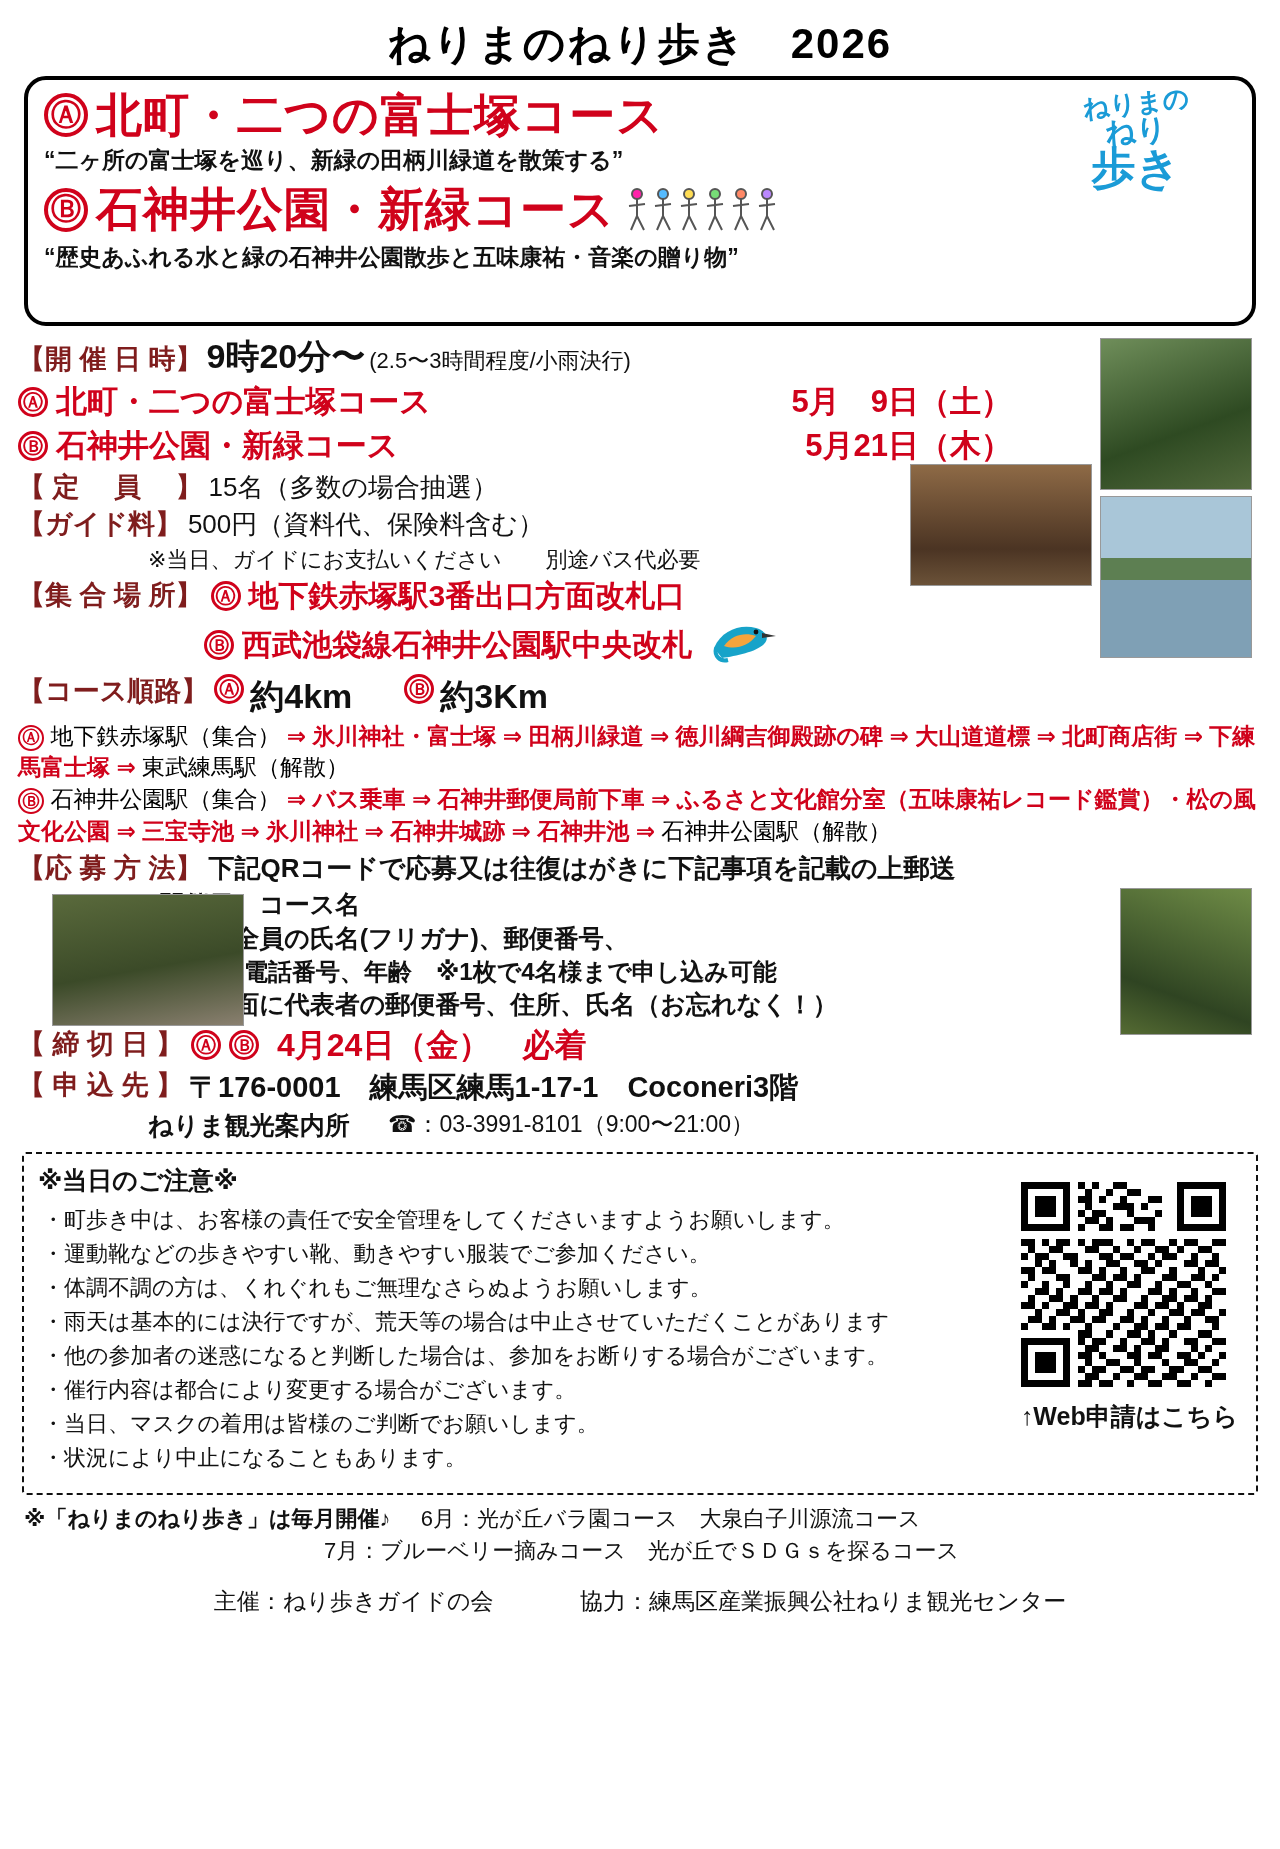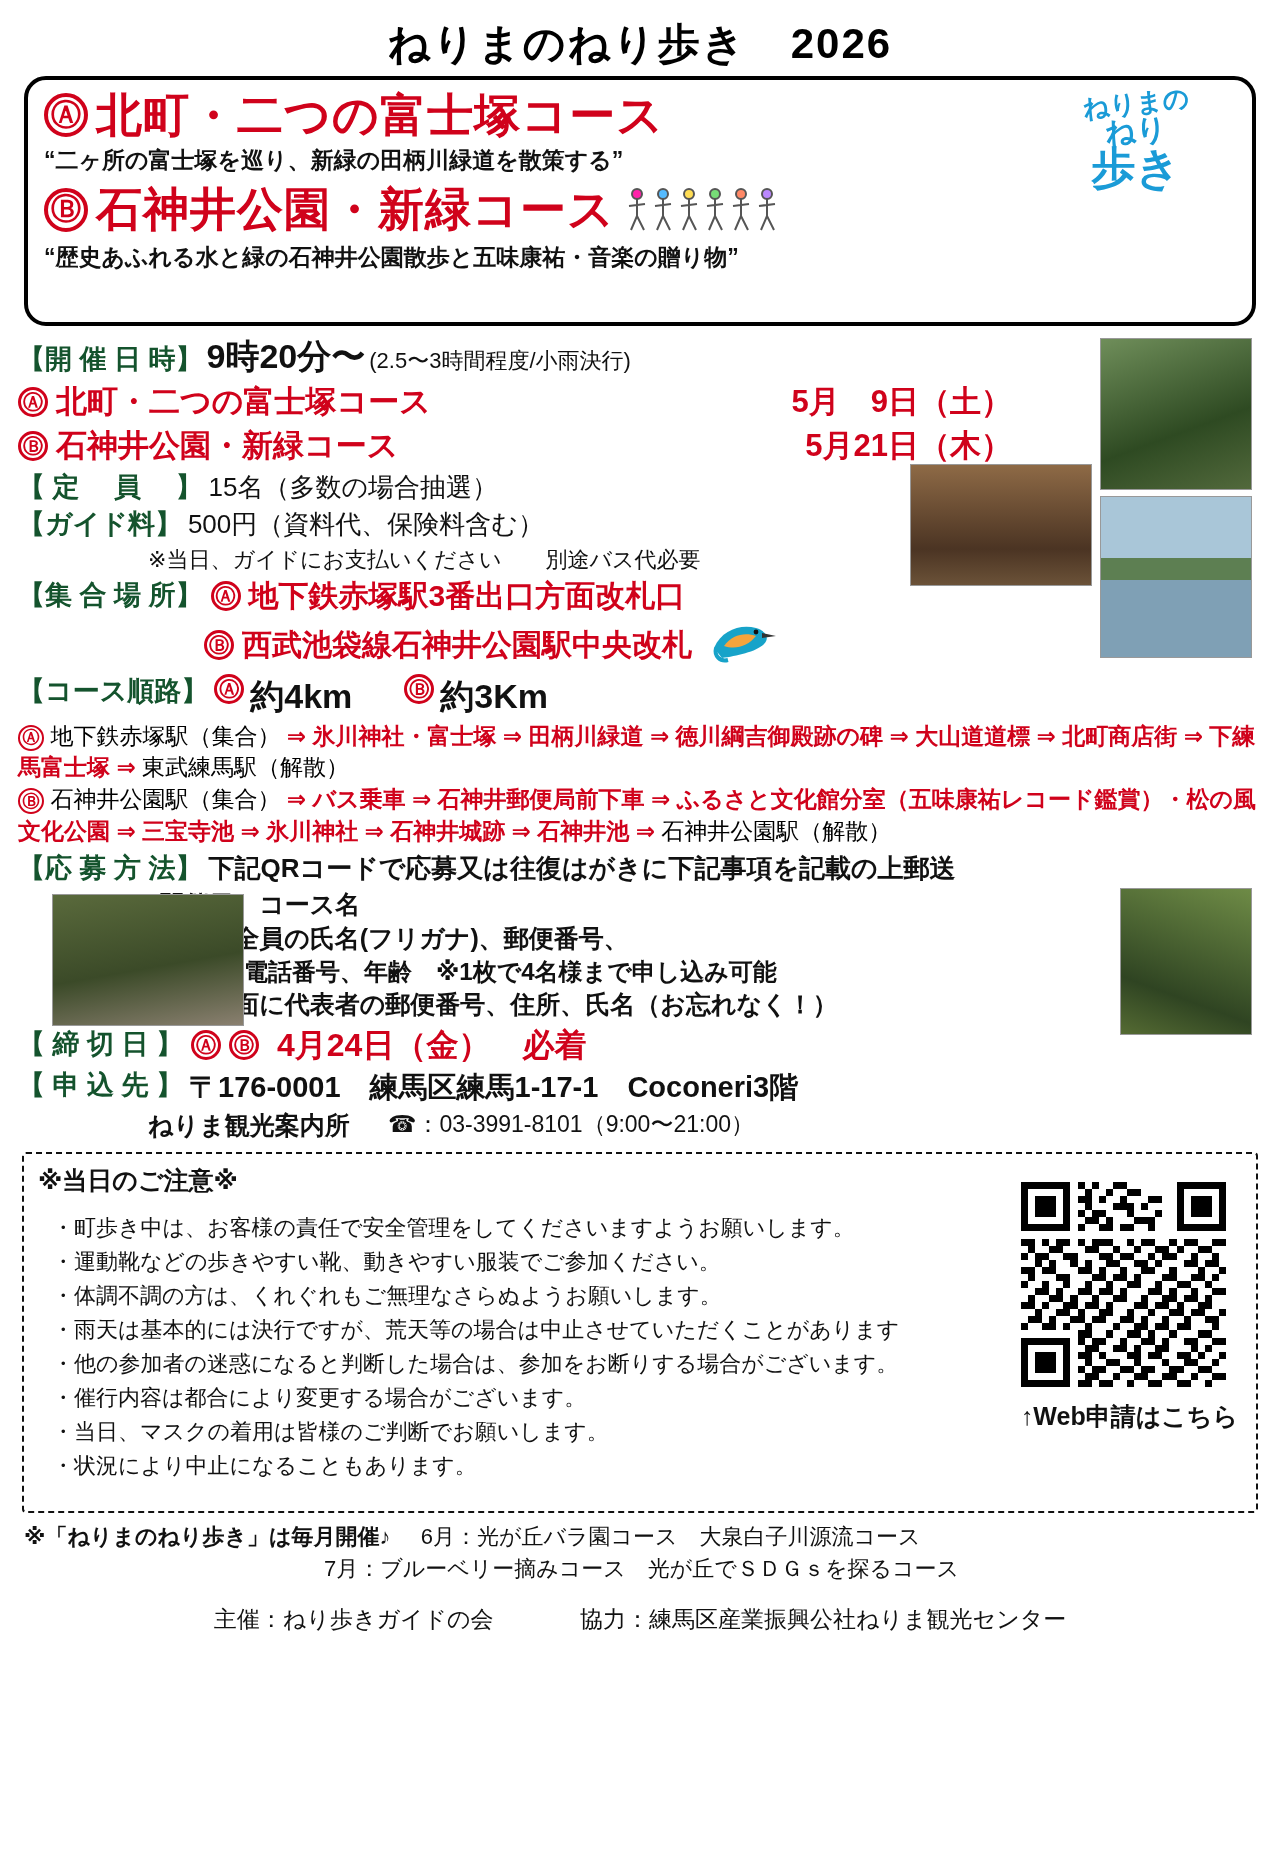--- a/index.html
+++ b/index.html
@@ -98,21 +98,21 @@
   }
 
   
   .info{
     position:relative;
     font-size:26px;
     line-height:1.32;
   }
   .row{display:flex;align-items:flex-start;gap:6px;margin:2px 0;}
   .label{
-    font-size:27px;font-weight:bold;white-space:nowrap;color:#14532d;
+    font-size:27px;font-weight:bold;white-space:nowrap;color:#7f1d1d;
   }
   .big{font-size:34px;font-weight:bold;}
   .small{font-size:22px;}
   .bold{font-weight:bold;}
 
   .datetime-row{display:flex;align-items:baseline;gap:4px;}
   .course-date{
     display:flex;align-items:center;gap:8px;
     font-size:31px;font-weight:bold;color:#d0021b;
     margin:3px 0;
@@ -143,21 +143,21 @@
   .notice{
     margin:10px 4px 0 4px;
     border:2px dashed #111;
     border-radius:4px;
     padding:10px 14px 14px 14px;
     position:relative;
     min-height:250px;
     box-sizing:border-box;
   }
   .notice h3{margin:0 0 6px 0;font-size:25px;font-weight:bold;}
-  .notice ul{margin:14px;padding:0;list-style:none;}
+  .notice ul{margin:4px;padding:0;list-style:none;}
   .notice li{font-size:22px;line-height:1.55;}
   .qr{
     position:absolute;right:30px;top:28px;width:205px;height:205px;
   }
   .qr-cap{position:absolute;right:18px;top:246px;font-size:25px;font-weight:bold;}
 
   
   .footer{margin:8px 6px 0 6px;font-size:22px;line-height:1.45;}
   .footer .f1{font-weight:bold;}
   .footer .indent{margin-left:300px;}

